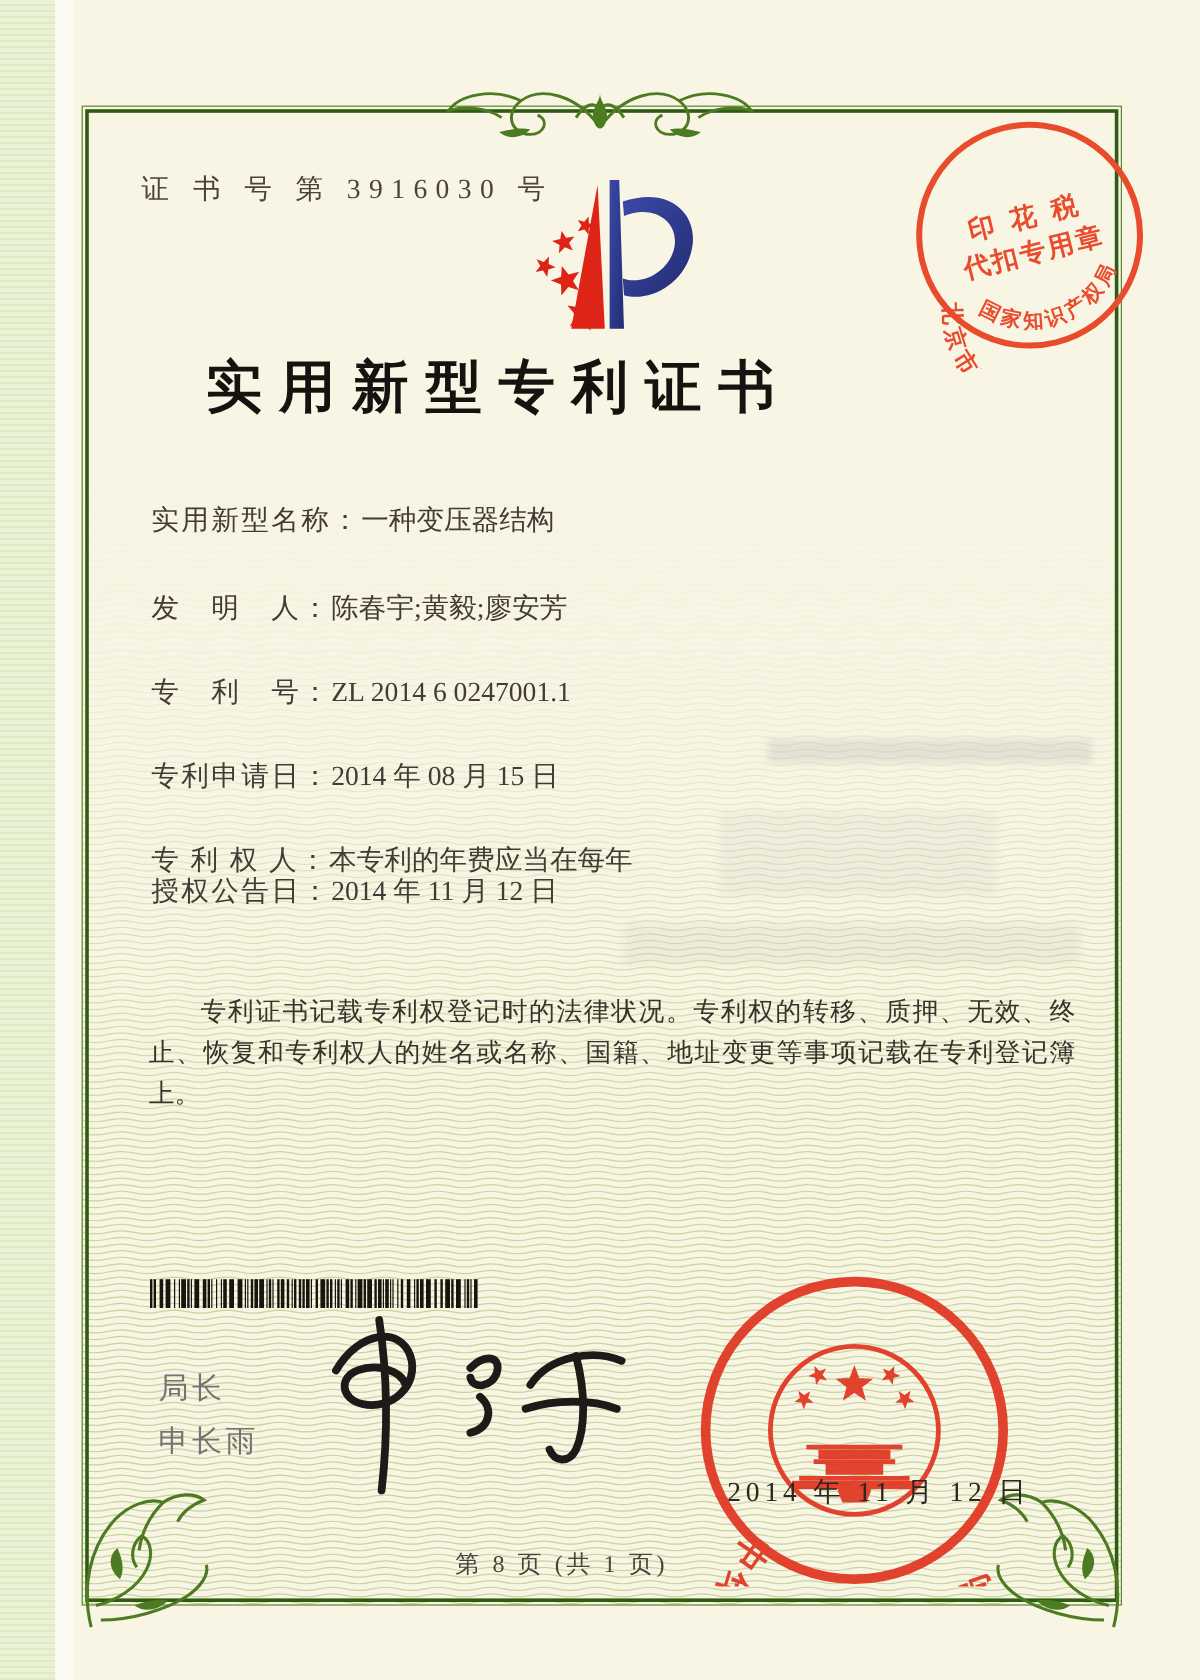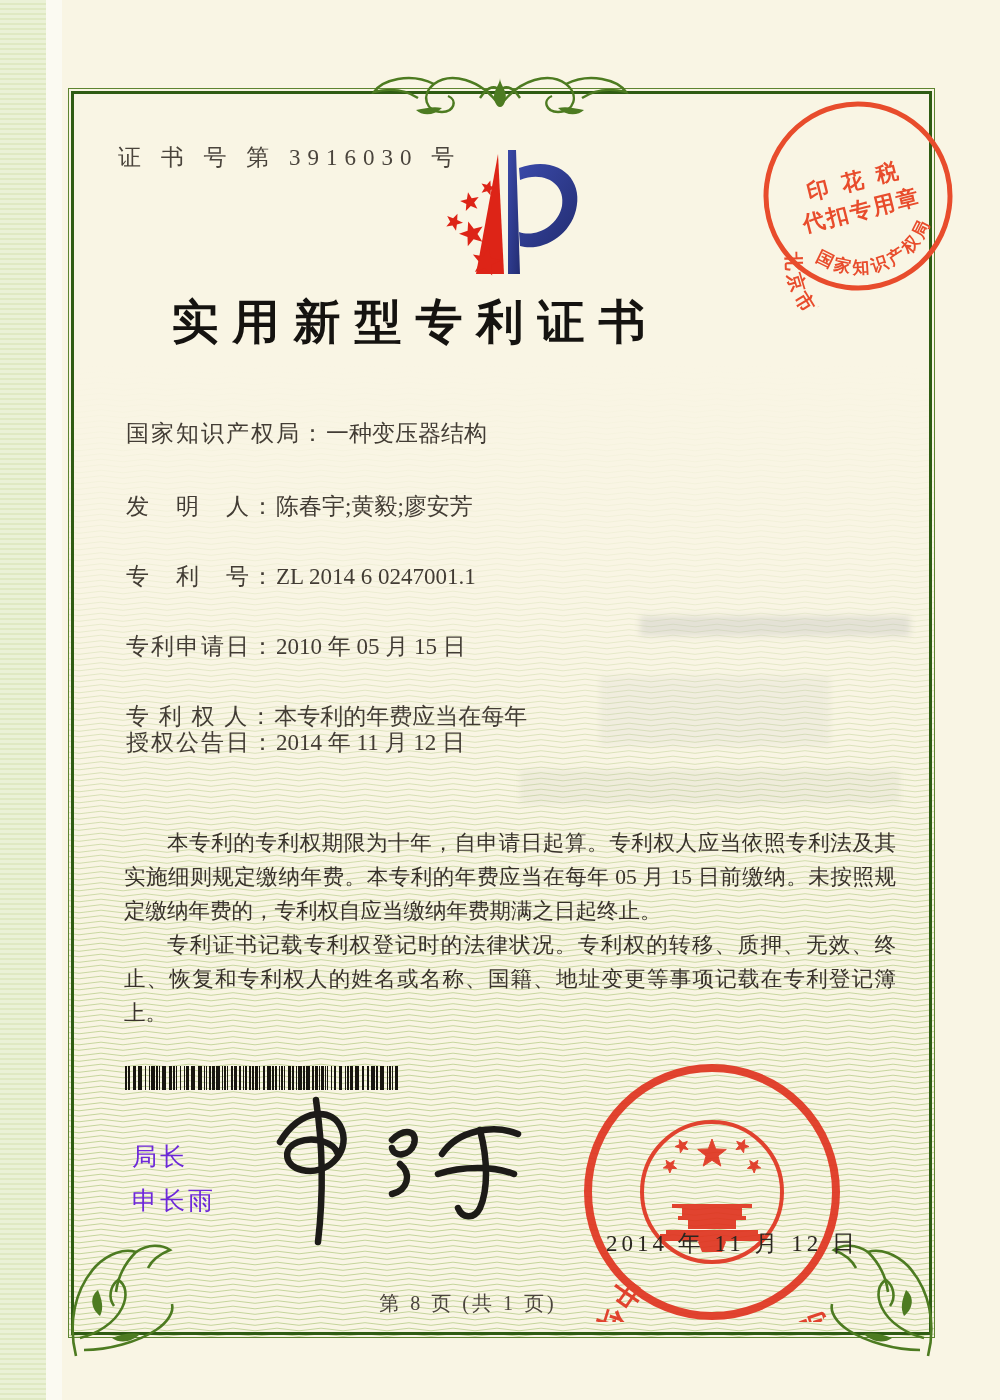--- a/index.html
+++ b/index.html
@@ -28,21 +28,21 @@
   .title{position:absolute;left:68px;top:291px;width:695px;text-align:center;
       font-size:47px;font-weight:bold;color:#151310;letter-spacing:14px;}
   .field-row{position:absolute;left:126px;font-size:23px;color:#423c34;white-space:nowrap;}
   .field-row .lbl{letter-spacing:2px;}
   .paragraphs{position:absolute;left:124px;top:826px;width:772px;}
   .paragraphs p{margin:0;text-indent:2em;font-size:21.5px;line-height:34px;color:#38322b;
       text-align:justify;}
   .barcode{position:absolute;left:125px;top:1066px;width:386px;height:24px;display:flex;
       align-items:stretch;}
   .barcode span{display:block;height:100%;}
-  .signer{position:absolute;left:132px;font-size:25px;color:#6d28d9;
+  .signer{position:absolute;left:132px;font-size:25px;color:#737373;
       font-family:Liberation Mono, monospace;letter-spacing:3px;}
   .signature{position:absolute;left:242px;top:1090px;}
   .seal{position:absolute;left:582px;top:1062px;}
   .tax-stamp{position:absolute;left:760px;top:98px;transform:rotate(-14deg);}
   .seal-date{position:absolute;left:606px;top:1228px;font-size:23px;color:#2a2620;
       letter-spacing:4px;white-space:nowrap;}
   .footer{position:absolute;left:68px;top:1290px;width:800px;text-align:center;
       font-size:20px;color:#4a443c;letter-spacing:3px;}
   .ghost{position:absolute;filter:blur(3px);opacity:.5;pointer-events:none;}
 </style>
@@ -147,40 +147,39 @@
   <text fill="#e84c2c" font-size="17" font-weight="bold" letter-spacing="3">
     <textPath href="#taxBot" startOffset="8">国家知识产权局</textPath>
   </text>
   <text x="0" y="-8" text-anchor="middle" fill="#e84c2c" font-size="22" font-weight="bold" letter-spacing="4">印 花 税</text>
   <text x="0" y="22" text-anchor="middle" fill="#e84c2c" font-size="22" font-weight="bold" letter-spacing="2">代扣专用章</text>
 </svg>
 
 <div class="title">实用新型专利证书</div>
 
 <div class="field-row" style="top:418px;">
-  <span class="lbl">国家知识产权局：</span><span>一种变压器结构</span>
+  <span class="lbl">实用新型名称：</span><span>一种变压器结构</span>
 </div>
 <div class="field-row" style="top:491px;">
   <span class="lbl">发　明　人：</span><span>陈春宇;黄毅;廖安芳</span>
 </div>
 <div class="field-row" style="top:561px;">
   <span class="lbl">专　利　号：</span><span>ZL 2014 6 0247001.1</span>
 </div>
 <div class="field-row" style="top:631px;">
-  <span class="lbl">专利申请日：</span><span>2010 年 05 月 15 日</span>
+  <span class="lbl">专利申请日：</span><span>2014 年 08 月 15 日</span>
 </div>
 <div class="field-row" style="top:701px;">
   <span class="lbl">专 利 权 人：</span><span>本专利的年费应当在每年</span>
 </div>
 <div class="field-row" style="top:727px;">
   <span class="lbl">授权公告日：</span><span>2014 年 11 月 12 日</span>
 </div>
 
 <div class="paragraphs">
-  <p>本专利的专利权期限为十年，自申请日起算。专利权人应当依照专利法及其实施细则规定缴纳年费。本专利的年费应当在每年 05 月 15 日前缴纳。未按照规定缴纳年费的，专利权自应当缴纳年费期满之日起终止。</p>
   <p>专利证书记载专利权登记时的法律状况。专利权的转移、质押、无效、终止、恢复和专利权人的姓名或名称、国籍、地址变更等事项记载在专利登记簿上。</p>
 </div>
 
 <div class="barcode" id="barcode">
     <span style="width: 2px; margin-right: 1px; background: rgb(24, 21, 15);"></span>
     <span style="width: 2px; margin-right: 3px; background: rgb(24, 21, 15);"></span>
     <span style="width: 3px; margin-right: 2px; background: rgb(24, 21, 15);"></span>
     <span style="width: 4px; margin-right: 3px; background: rgb(24, 21, 15);"></span>
     <span style="width: 1px; margin-right: 3px; background: rgb(24, 21, 15);"></span>
     <span style="width: 1px; margin-right: 1px; background: rgb(24, 21, 15);"></span>

